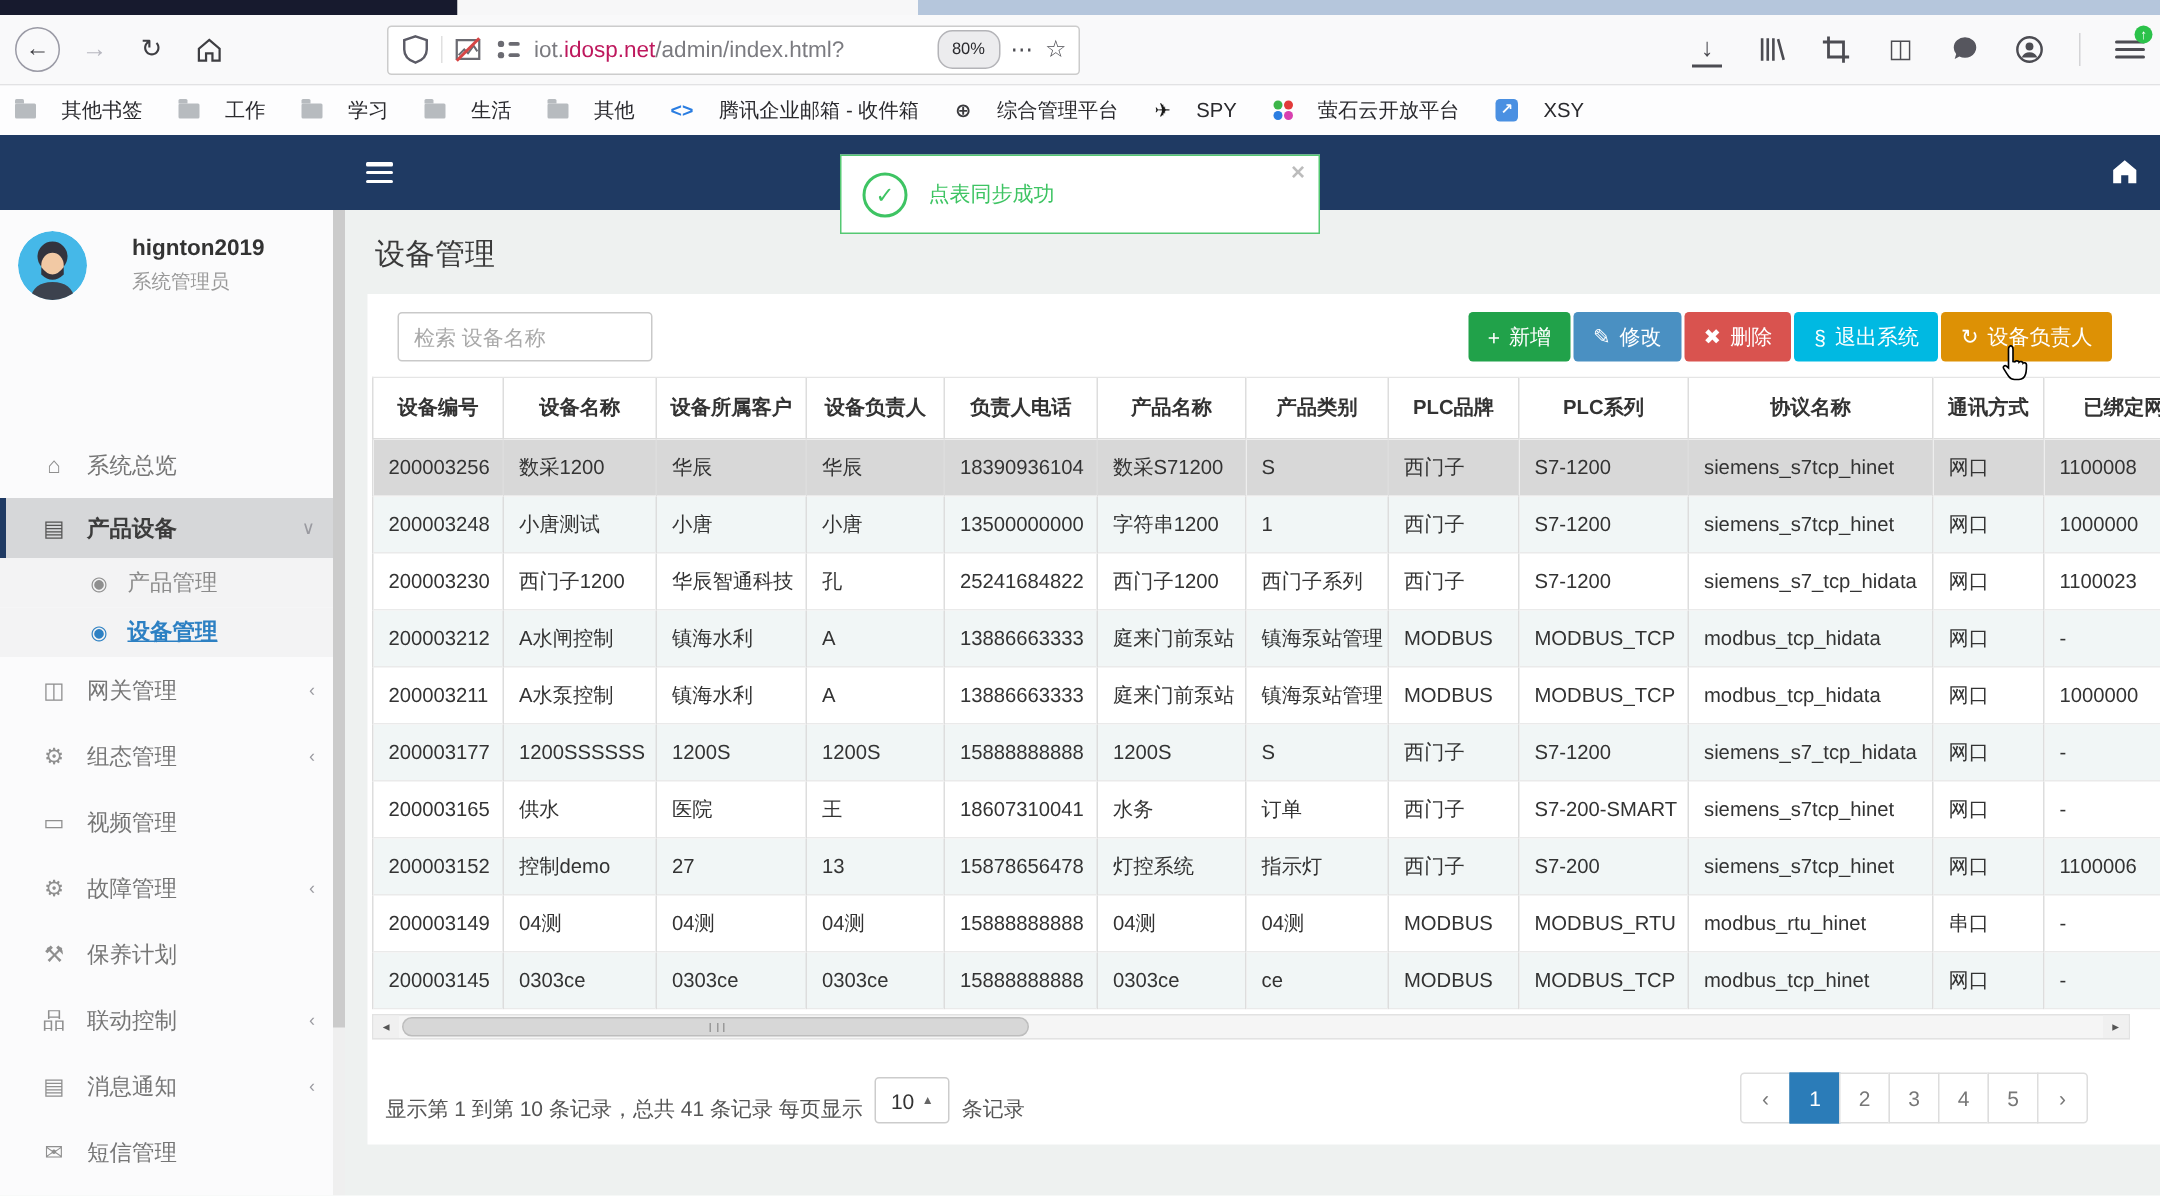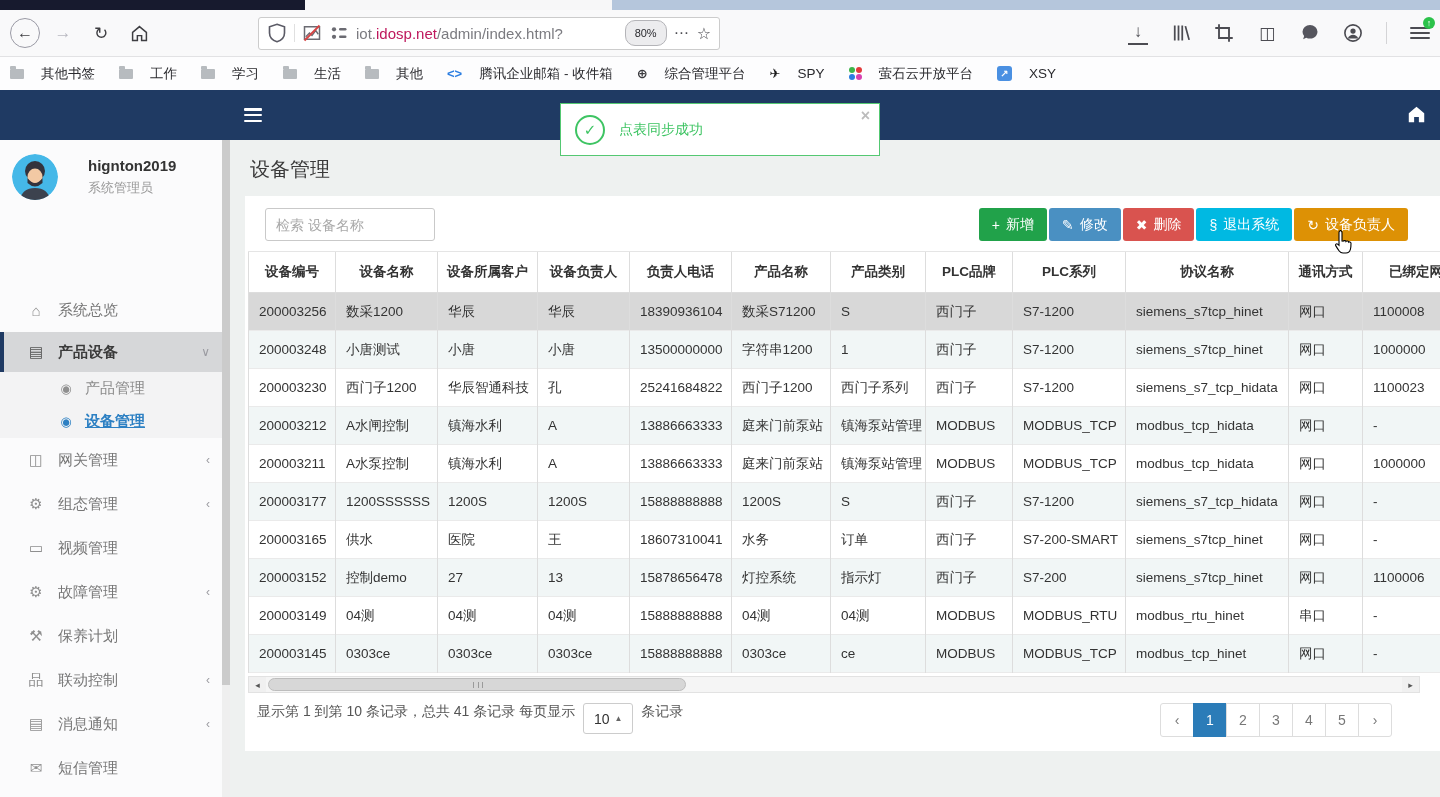--- a/index.html
+++ b/index.html
@@ -116,21 +116,21 @@
            border:1px solid #e2e2e2;box-sizing:border-box}
   .hs-btn{position:absolute;top:0;width:17px;height:15px;display:flex;align-items:center;justify-content:center;
           font-size:9px;color:#555;background:#f0f0f0}
   .hs-left{left:0}.hs-right{right:0}
   .hs-thumb{position:absolute;left:19px;top:1px;width:418px;height:13px;background:#d7d7d7;border:1px solid #bdbdbd;
             border-radius:7px;box-sizing:border-box}
   .hs-thumb::after{content:"";position:absolute;left:50%;top:3px;margin-left:-4px;width:8px;height:6px;
             border-left:1px solid #9a9a9a;border-right:1px solid #9a9a9a;
             background:linear-gradient(#9a9a9a,#9a9a9a) center/1px 6px no-repeat}
   
-  .pag-row{display:flex;align-items:flex-start;margin-top:10px;padding:0 48px 0 12px;font-size:14px;color:#555}
+  .pag-row{display:flex;align-items:flex-end;margin-top:22px;padding:0 48px 0 12px;font-size:14px;color:#555}
   .page-size{margin:0 8px;width:48px;height:29px;border:1px solid #ccc;border-radius:3px;background:#fff;
              display:flex;align-items:center;justify-content:center;gap:5px;color:#333}
   .ps-caret{font-size:8px;color:#666}
   .pagination{list-style:none;display:flex;margin:0 0 0 auto;padding:0}
   .pg{width:32px;height:32px;border:1px solid #ddd;margin-left:-1px;background:#fff;color:#777;
       display:flex;align-items:center;justify-content:center;font-size:14px}
   .pg:first-child{border-radius:3px 0 0 3px}
   .pg:last-child{border-radius:0 3px 3px 0}
   .pg.active{background:#2b7cb8;border-color:#2b7cb8;color:#fff}
   

